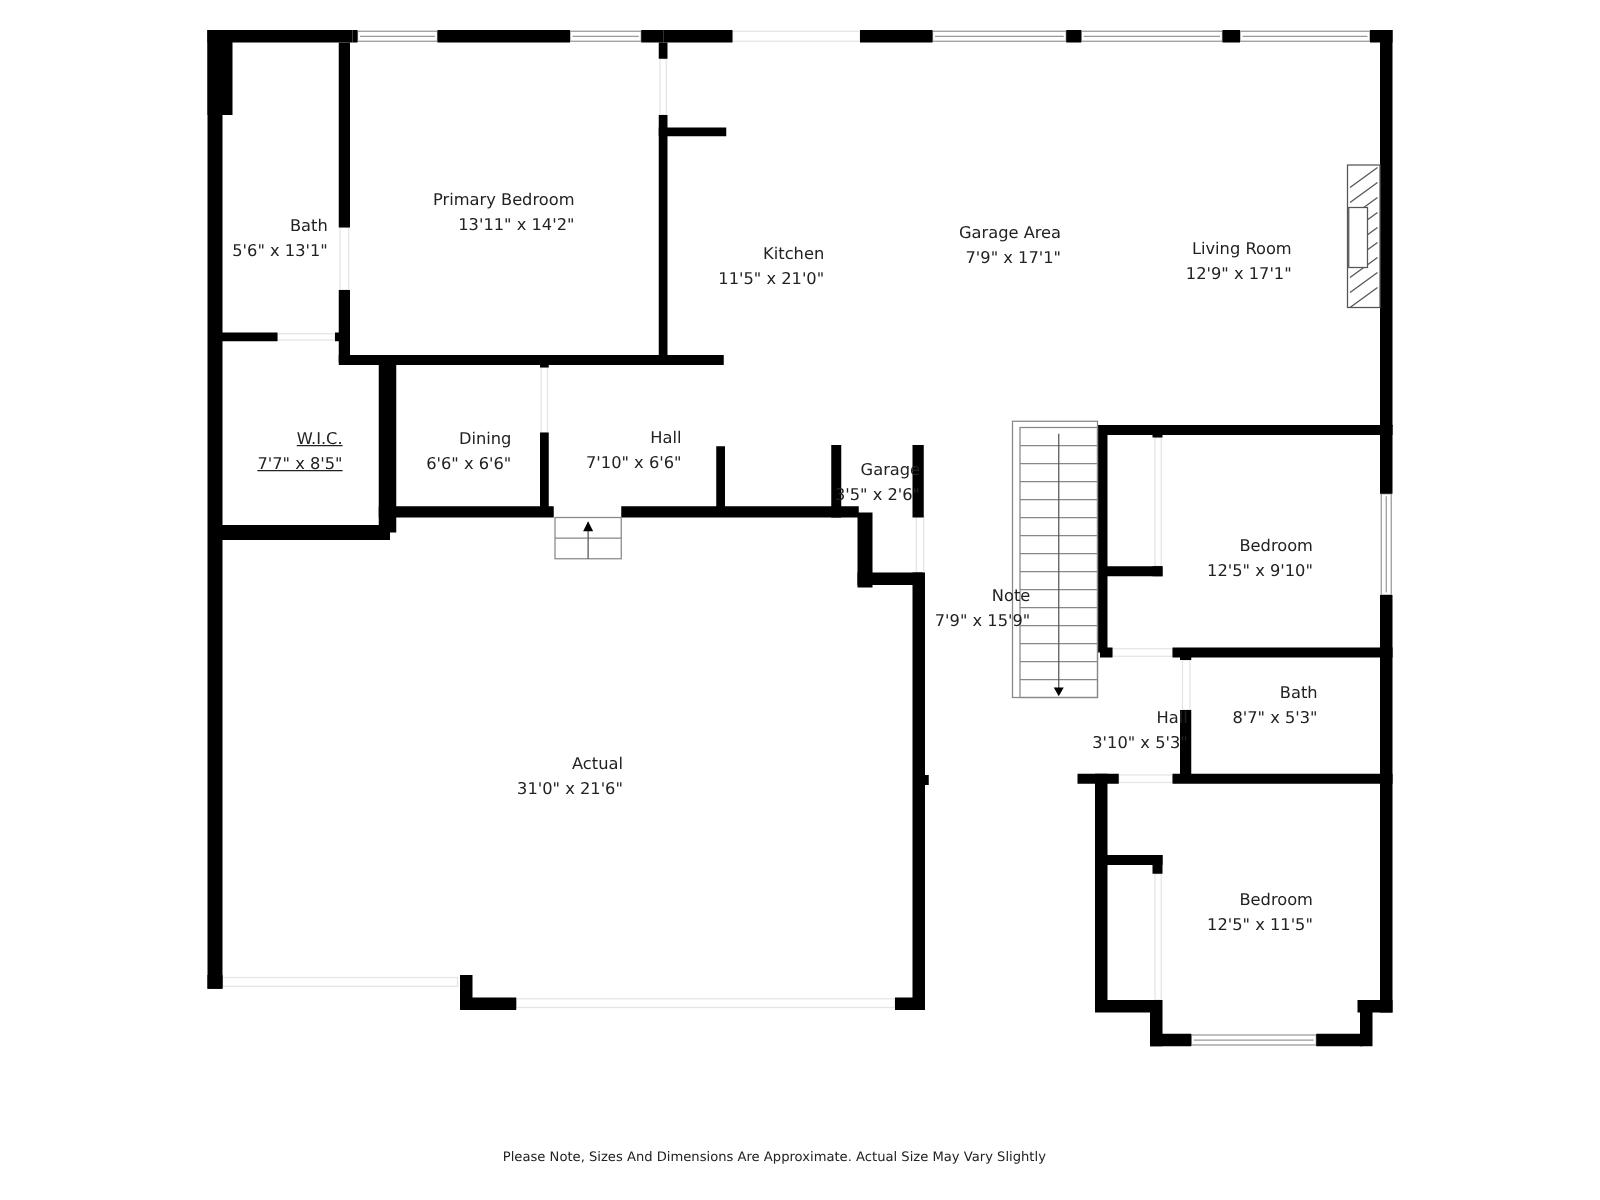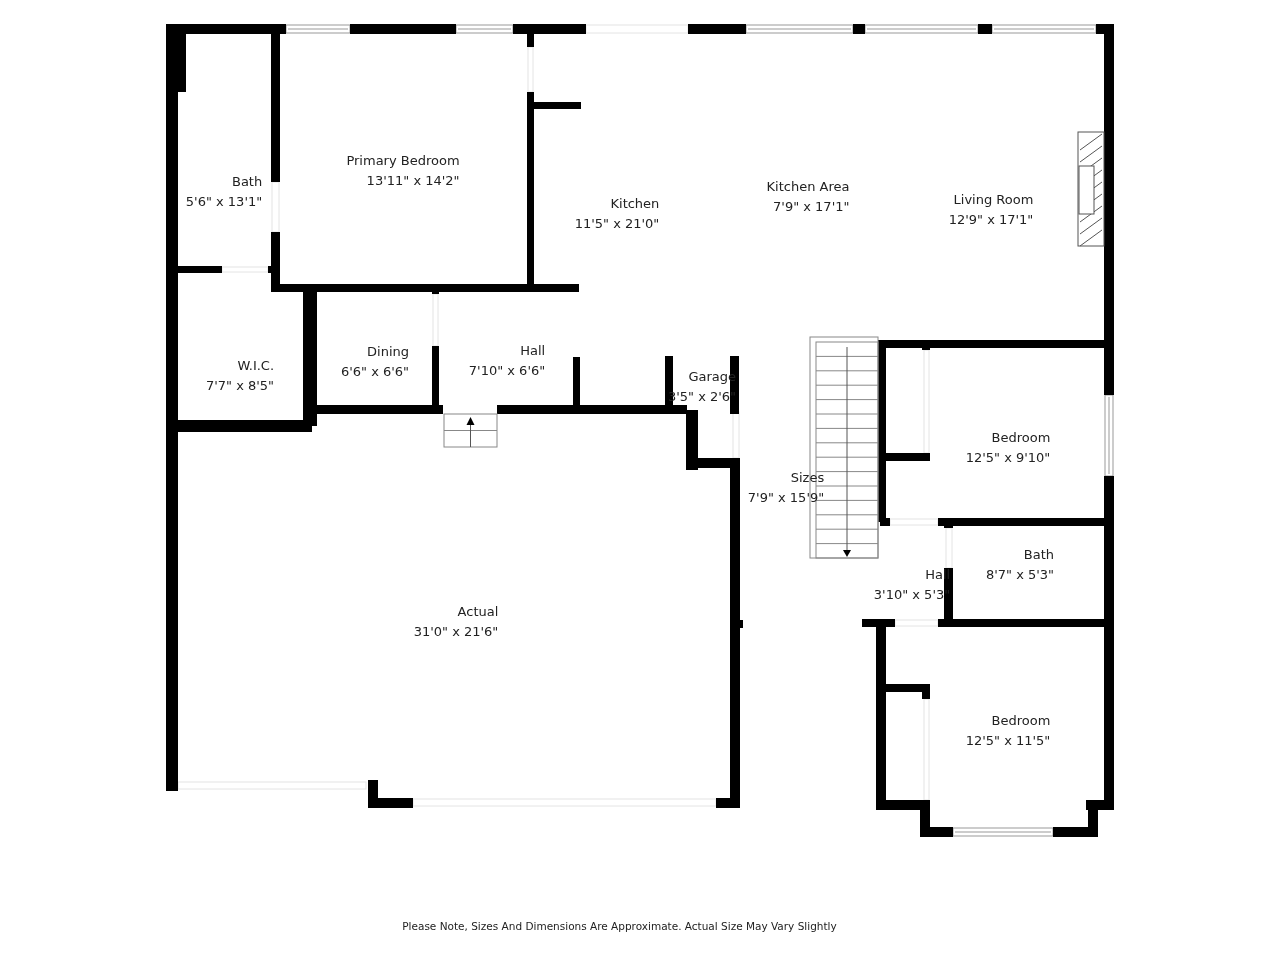--- a/index.html
+++ b/index.html
@@ -167,45 +167,45 @@
     </div>
     <div class="room-label" style="left: 224px; top: 172px;">
       <span>Bath</span>
       <span>5'6" x 13'1"</span>
     </div>
     <div class="room-label" style="left: 617px; top: 194px;">
       <span>Kitchen</span>
       <span>11'5" x 21'0"</span>
     </div>
     <div class="room-label" style="left: 808px; top: 177px;">
-      <span>Kitchen Area</span>
+      <span>Garage Area</span>
       <span>7'9" x 17'1"</span>
     </div>
     <div class="room-label" style="left: 991px; top: 177px; margin-top: 13px;">
       <span>Living Room</span>
       <span>12'9" x 17'1"</span>
     </div>
-    <div class="room-label" style="left: 240px; top: 356px;">
+    <div class="room-label" style="left: 240px; top: 342px; text-decoration: underline;">
       <span>W.I.C.</span>
       <span>7'7" x 8'5"</span>
     </div>
     <div class="room-label" style="left: 375px; top: 342px;">
       <span>Dining</span>
       <span>6'6" x 6'6"</span>
     </div>
     <div class="room-label" style="left: 507px; top: 341px;">
       <span>Hall</span>
       <span>7'10" x 6'6"</span>
     </div>
     <div class="room-label" style="left: 702px; top: 367px;">
       <span>Garage</span>
       <span>3'5" x 2'6"</span>
     </div>
     <div class="room-label" style="left: 786px; top: 468px;">
-      <span>Sizes</span>
+      <span>Note</span>
       <span>7'9" x 15'9"</span>
     </div>
     <div class="room-label" style="left: 1008px; top: 428px;">
       <span>Bedroom</span>
       <span>12'5" x 9'10"</span>
     </div>
     <div class="room-label" style="left: 1020px; top: 545px;">
       <span>Bath</span>
       <span>8'7" x 5'3"</span>
     </div>

